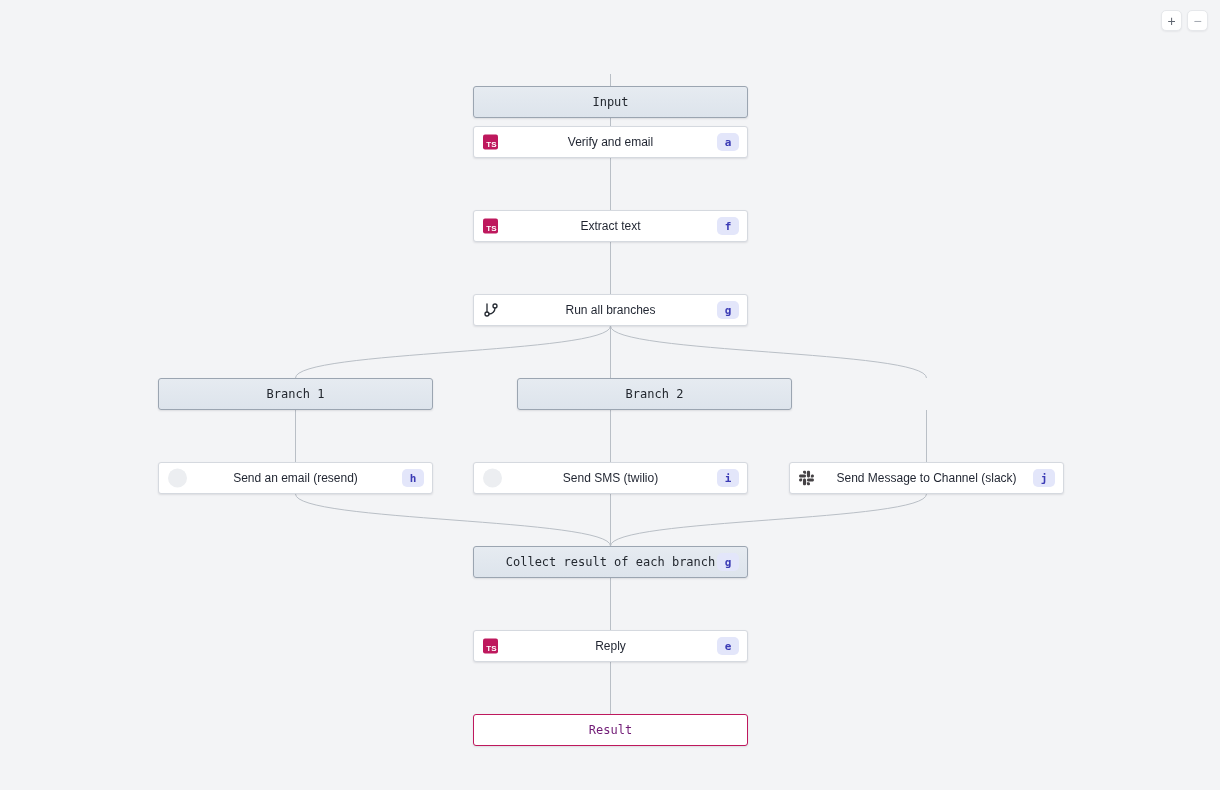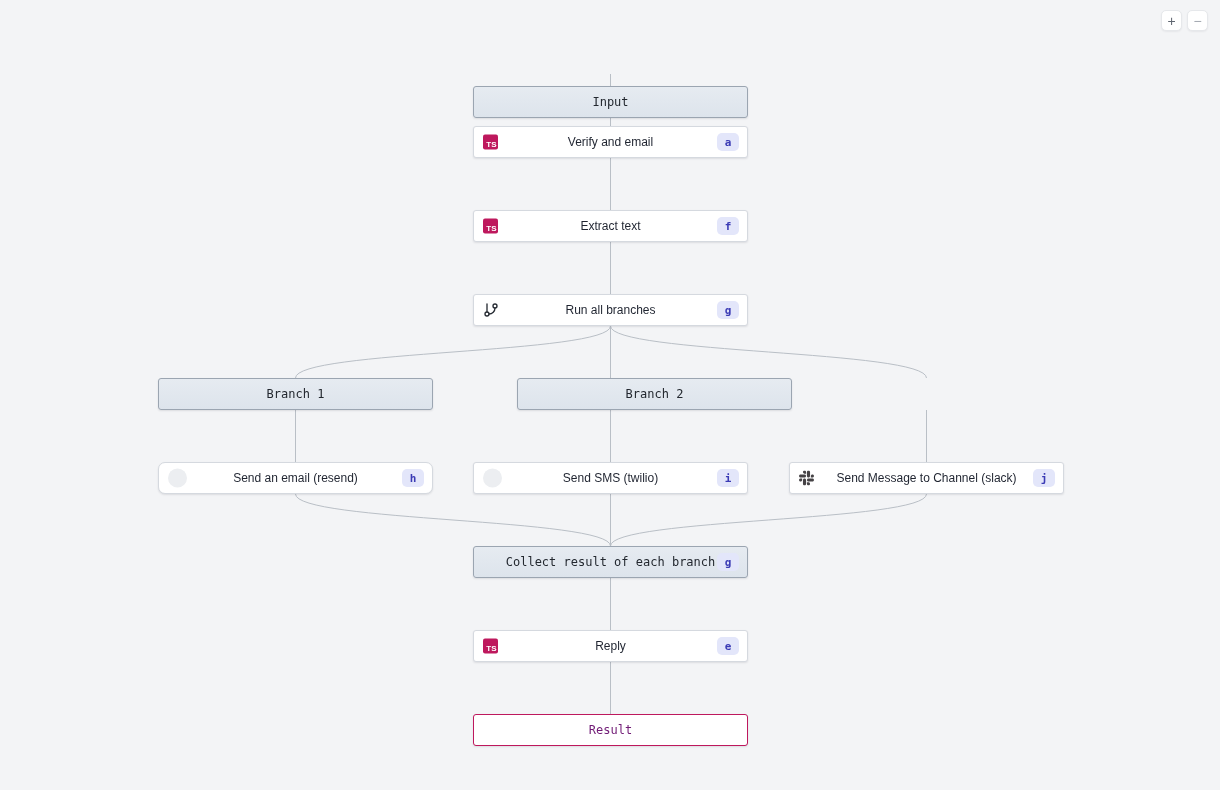--- a/index.html
+++ b/index.html
@@ -51,21 +51,21 @@
     font-size:11px;font-weight:bold;color:#3b3bb5;
   }
   
   #n-input          {left:473px;top:42px;margin-top:44px;}
   #n-verify         {left:473px;top:126px;}
   #n-extract        {left:473px;top:210px;}
   #n-runall         {left:473px;top:294px;}
   #n-branch1        {left:158px;top:378px;}
   #n-branch2        {left:473px;top:378px;margin-left:44px;}
   #n-branch3        {left:789px;top:378px;}
-  #n-email          {left:158px;top:462px;border-radius:7px;}
+  #n-email          {left:158px;top:462px;}
   #n-sms            {left:473px;top:462px;}
   #n-slack          {left:789px;top:462px;}
   #n-collect        {left:473px;top:546px;}
   #n-reply          {left:473px;top:630px;}
   #n-result         {left:473px;top:714px;}
   .zoom-controls{position:absolute;top:10px;right:12px;display:flex;gap:5px;}
   .zoom-btn{
     width:21px;height:21px;border-radius:5px;background:#ffffff;
     border:1px solid #e6e8eb;box-shadow:0 1px 2px rgba(16,24,40,.06);
     display:flex;align-items:center;justify-content:center;

